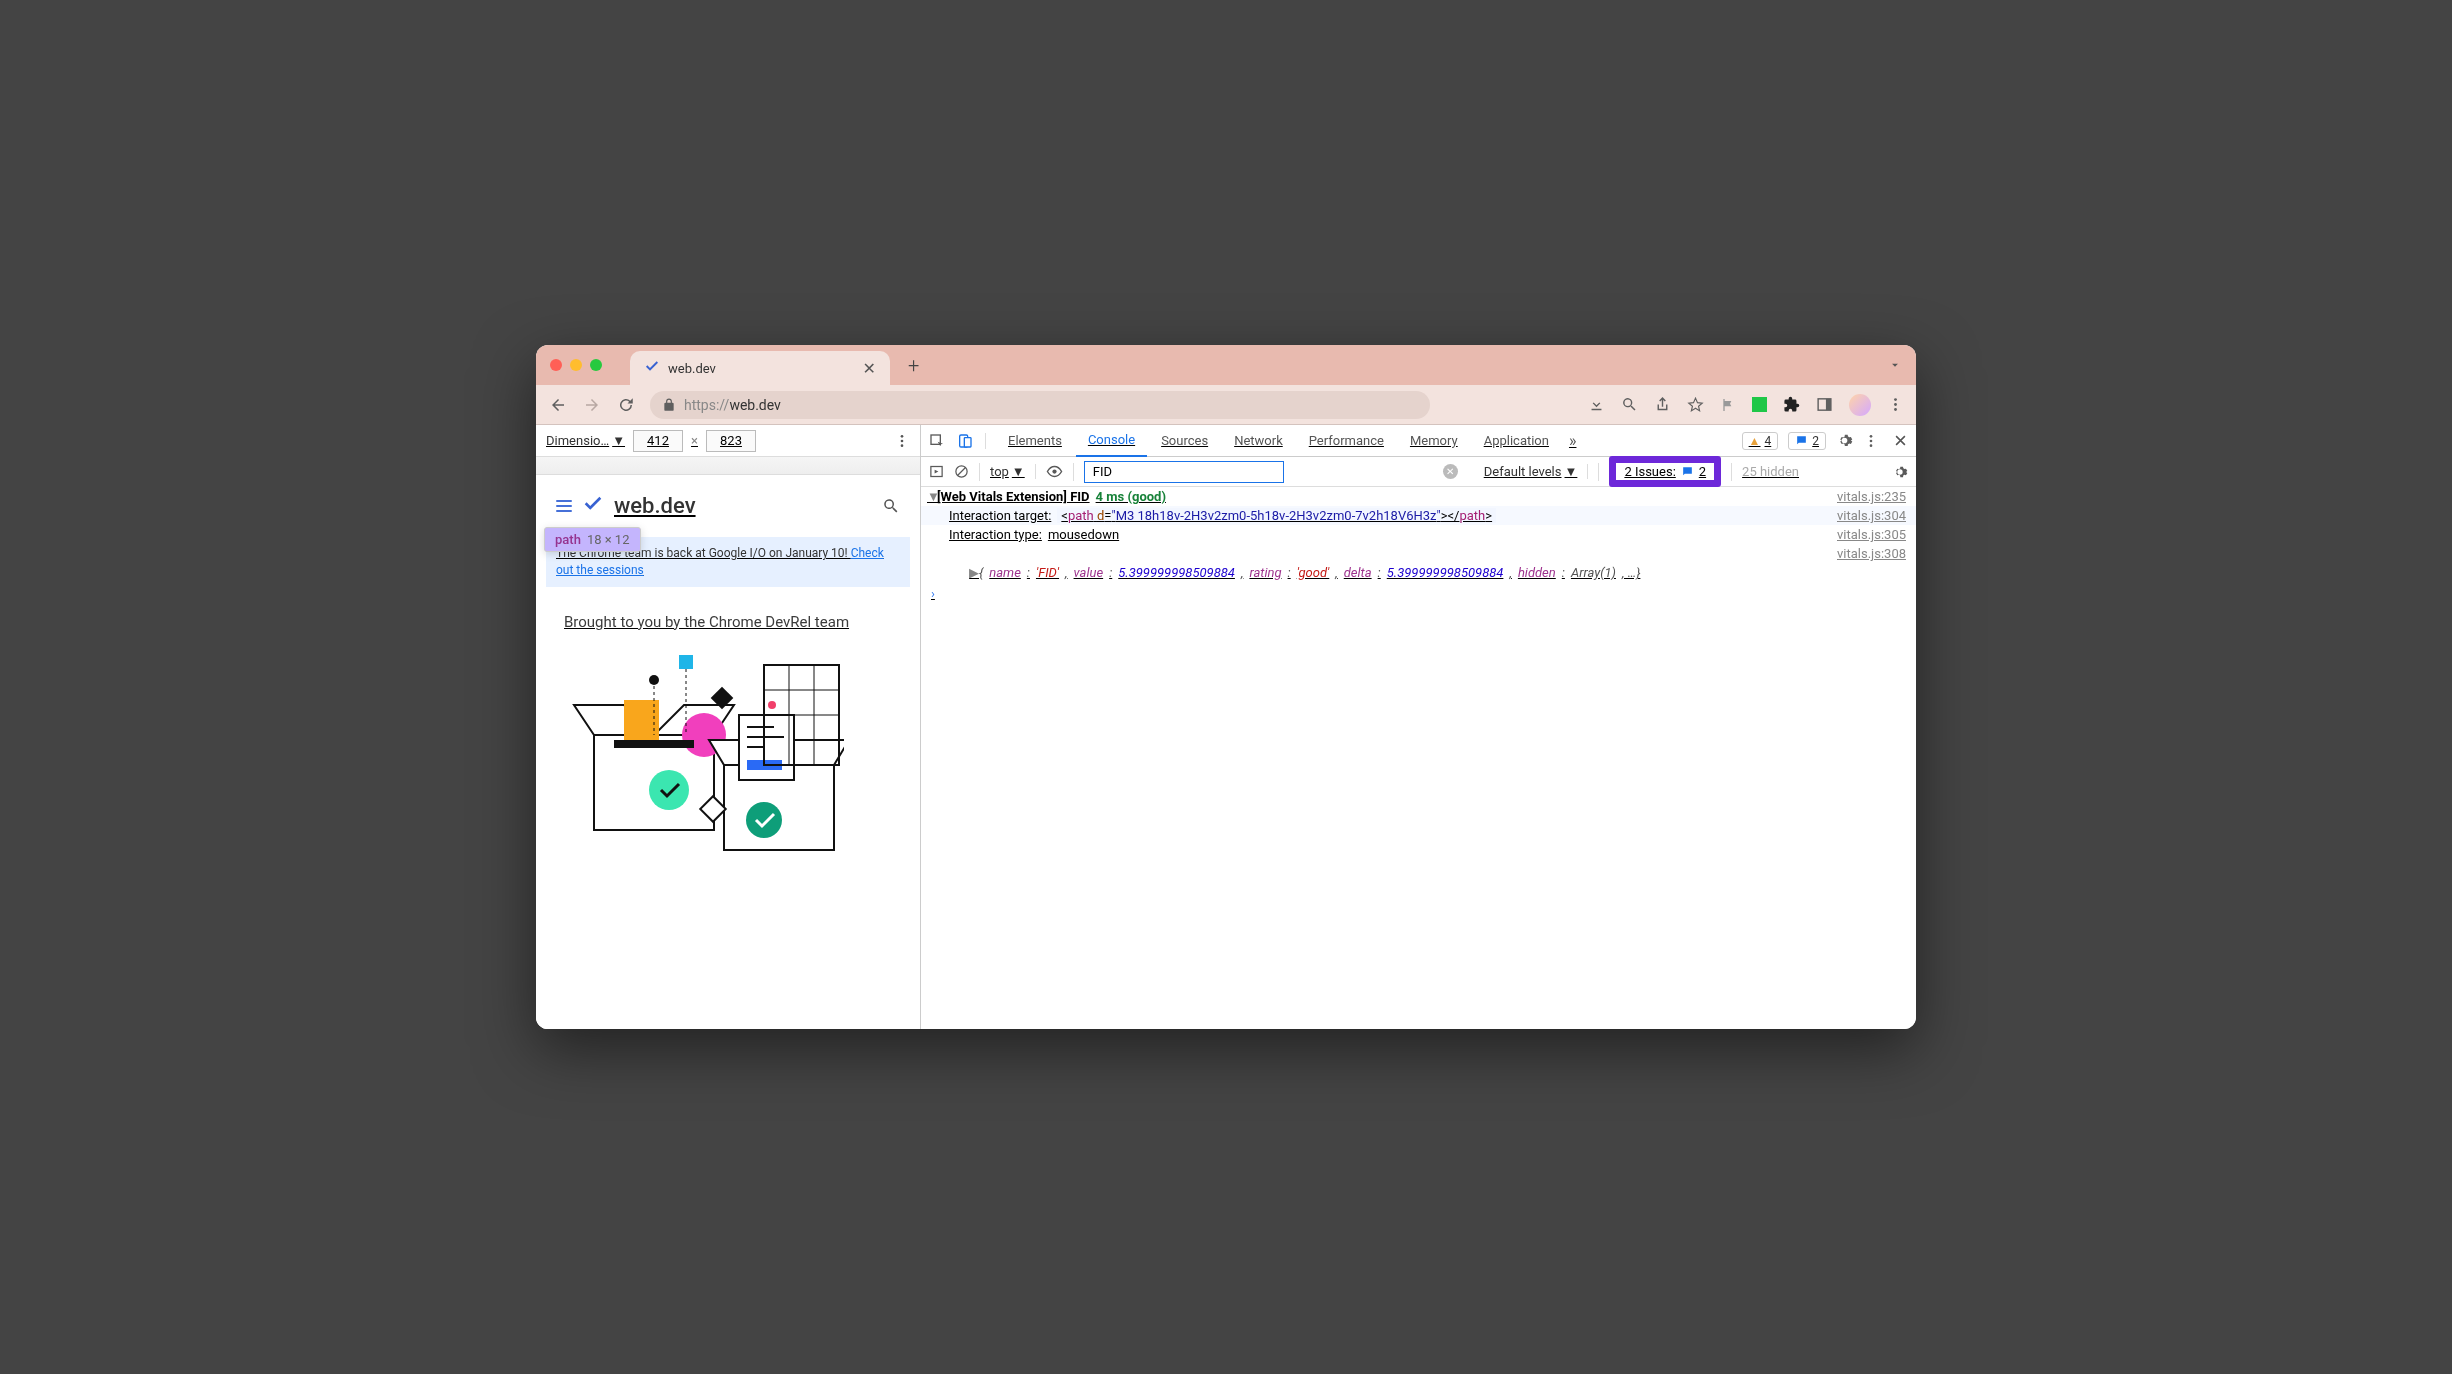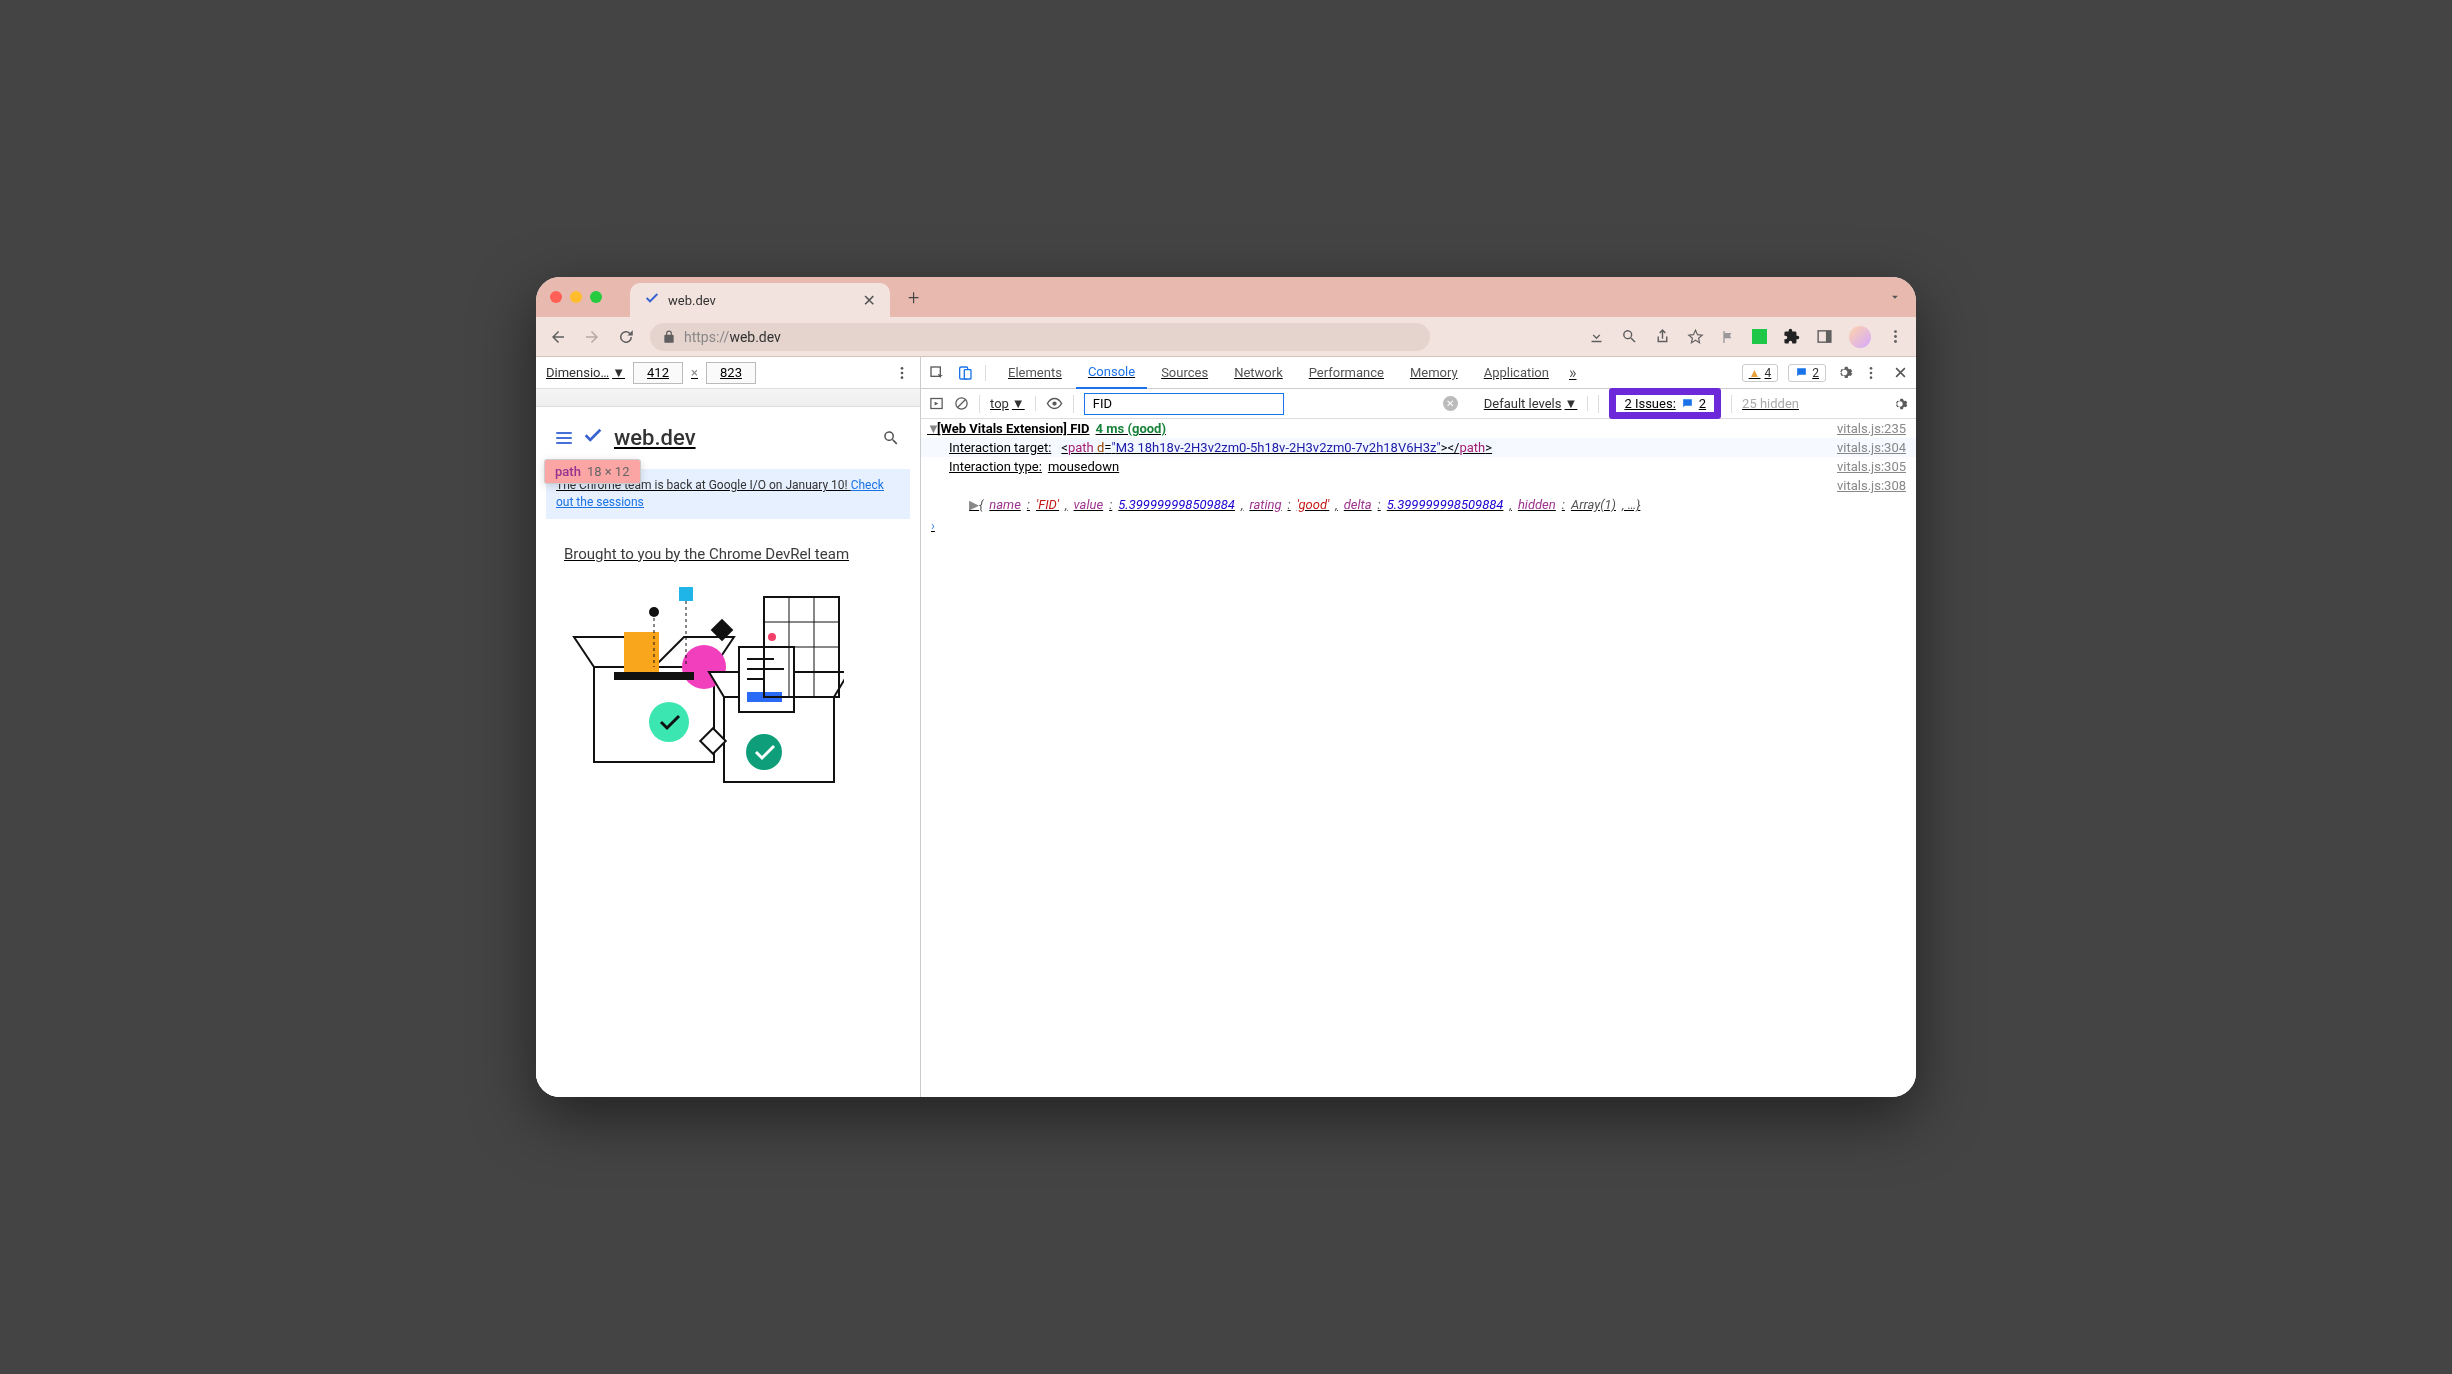--- a/index.html
+++ b/index.html
@@ -1,17 +1,17 @@
 <!DOCTYPE html>
 <html><head>
 <meta charset="utf-8">
 <style>
 * { margin: 0; padding: 0; box-sizing: border-box; font-family: -apple-system, BlinkMacSystemFont, "Segoe UI", Roboto, sans-serif; }
 body { background: #444; display: flex; align-items: center; justify-content: center; min-height: 100vh; padding: 30px; }
-.window { width: 1380px; height: 820px; background: #fff; border-radius: 24px; overflow: hidden; box-shadow: 0 20px 60px rgba(0,0,0,0.5); display: flex; flex-direction: column; }
+.window { width: 1380px; height: 684px; background: #fff; border-radius: 12px; overflow: hidden; box-shadow: 0 20px 60px rgba(0,0,0,0.5); display: flex; flex-direction: column; }
 
 
 .titlebar { height: 40px; background: #e8baaf; display: flex; align-items: center; padding: 0 14px; gap: 8px; }
 .traffic { display: flex; gap: 8px; }
 .dot { width: 12px; height: 12px; border-radius: 50%; }
 .dot.red { background: #ff5f56; }
 .dot.yel { background: #ffbd2e; }
 .dot.grn { background: #27c93f; }
 .tab { margin-left: 20px; background: #f3e3de; height: 34px; border-radius: 10px 10px 0 0; display: flex; align-items: center; padding: 0 14px; gap: 8px; margin-top: 6px; min-width: 260px; }
 .tab-title { font-size: 13px; color: #333; flex: 1; }
@@ -41,21 +41,21 @@
 .dim-x { color: #888; }
 .dim-menu { margin-left: auto; color: #555; cursor: pointer; }
 .ruler { height: 18px; background: linear-gradient(to bottom,#f5f5f5,#eee); border-bottom: 1px solid #ddd; }
 .viewport { flex: 1; background: #fff; padding: 18px 10px 0; overflow: hidden; position: relative; }
 .phone { width: 100%; background: #fff; }
 .phone-header { display: flex; align-items: center; gap: 10px; padding: 0 10px 8px; border-bottom: 1px solid transparent; }
 .hamburger { display: flex; flex-direction: column; gap: 3px; }
 .hamburger span { width: 16px; height: 2px; background: #4670d8; border-radius: 1px; }
 .webdev-logo-text { font-size: 22px; color: #333; font-weight: 500; }
 .search-icon { margin-left: auto; color: #555; }
-.tooltip { position: absolute; top: 52px; left: 8px; background: #fca5a5; border: 1px solid #ccc; border-radius: 3px; padding: 4px 10px; font-size: 13px; box-shadow: 0 2px 8px rgba(0,0,0,0.15); z-index: 10; }
+.tooltip { position: absolute; top: 52px; left: 8px; background: #c4b5fd; border: 1px solid #ccc; border-radius: 3px; padding: 4px 10px; font-size: 13px; box-shadow: 0 2px 8px rgba(0,0,0,0.15); z-index: 10; }
 .tt-tag { color: #96338f; font-weight: 500; }
 .tt-dim { color: #666; margin-left: 6px; }
 .banner { background: #e6f0ff; padding: 8px 10px; font-size: 12px; color: #333; line-height: 1.4; margin-top: 10px; }
 .banner a { color: #1a73e8; text-decoration: underline; }
 .brought { font-size: 15px; color: #3c3c3c; padding: 26px 18px 14px; }
 .illustration { padding: 0 18px; height: 220px; position: relative; }
 .hero { font-size: 24px; color: #111; padding: 20px 18px 0; font-weight: 400; letter-spacing: -0.3px; line-height: 1.2; }
 
 
 .devtools { flex: 1; display: flex; flex-direction: column; background: #fff; }

